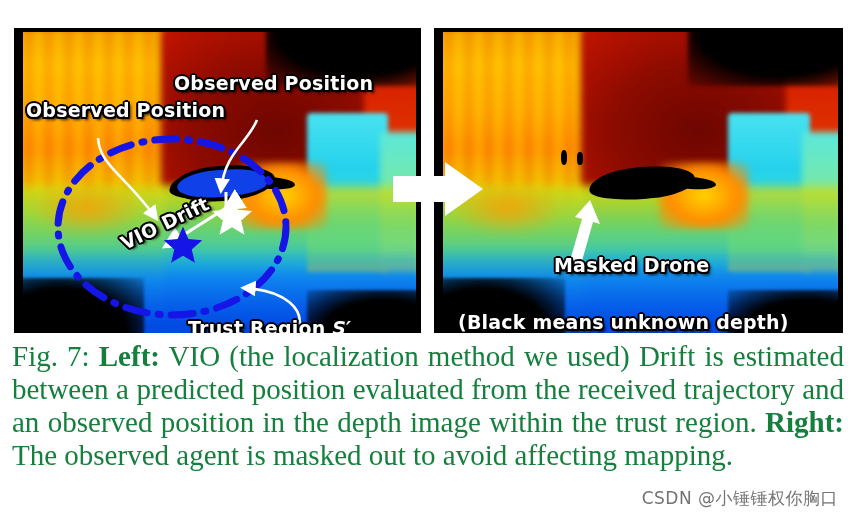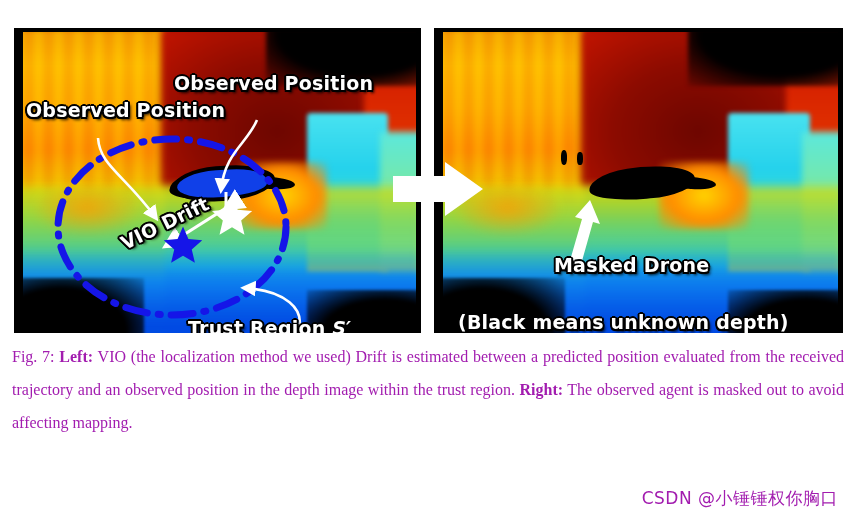--- a/index.html
+++ b/index.html
@@ -191,32 +191,32 @@
   
   #transition-arrow{
     position:absolute;left:393px;top:160px;width:92px;height:58px;
   }
 
   
   .caption{
     position:absolute;
     left:12px;top:340px;width:832px;
     font-family:"Liberation Serif", serif;
-    font-size:16px;
+    font-size:29px;
     line-height:33px;
-    color:#a21caf;
+    color:#15803d;
     text-align:justify;
     text-justify:inter-word;
   }
   .caption b{font-weight:bold;}
 
   .watermark{
     position:absolute;
     right:18px;bottom:8px;
-    color:#a21caf;
+    color:#737373;
     font-family:"DejaVu Sans", sans-serif;
     font-size:17px;
     letter-spacing:.5px;
     white-space:nowrap;
   }
 </style>
 </head>
 <body>
 
 <div class="figure-wrap">

